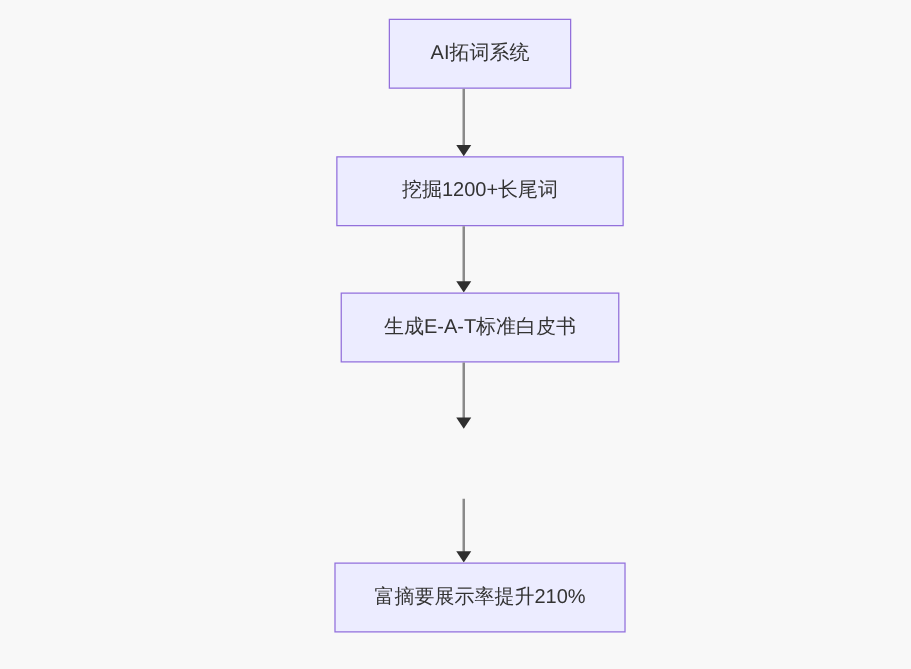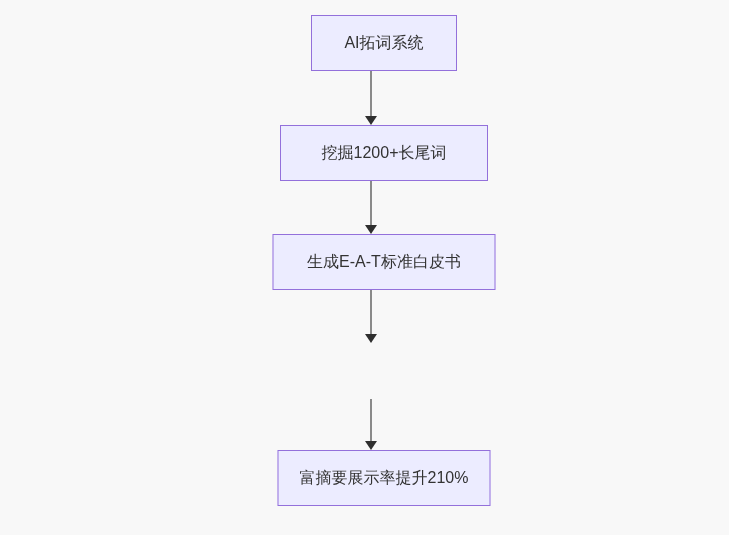--- a/index.html
+++ b/index.html
@@ -32,24 +32,24 @@
     color: var(--node-text);
     display: flex;
     align-items: center;
     justify-content: center;
     font-size: 16px;
     line-height: 1;
     white-space: nowrap;
     margin-left: 13px;
   }
   .node-1 { top: 15px;  width: 146px; }
-  .node-2 { top: 125px; width: 208px; }
+  .node-2 { top: 125px; width: 230px; }
   .node-3 { top: 234px; width: 223px; }
   .node-4 { top: 343px; width: 217px; }
-  .node-5 { top: 450px; width: 213px; }
+  .node-5 { top: 450px; width: 233px; }
 
   .arrow {
     position: absolute;
     left: 371px;
     transform: translateX(-50%);
     width: 12px;
   }
   .arrow-1 { top: 71px;  height: 54px; }
   .arrow-2 { top: 181px; height: 53px; }
   .arrow-3 { top: 290px; height: 53px; }

